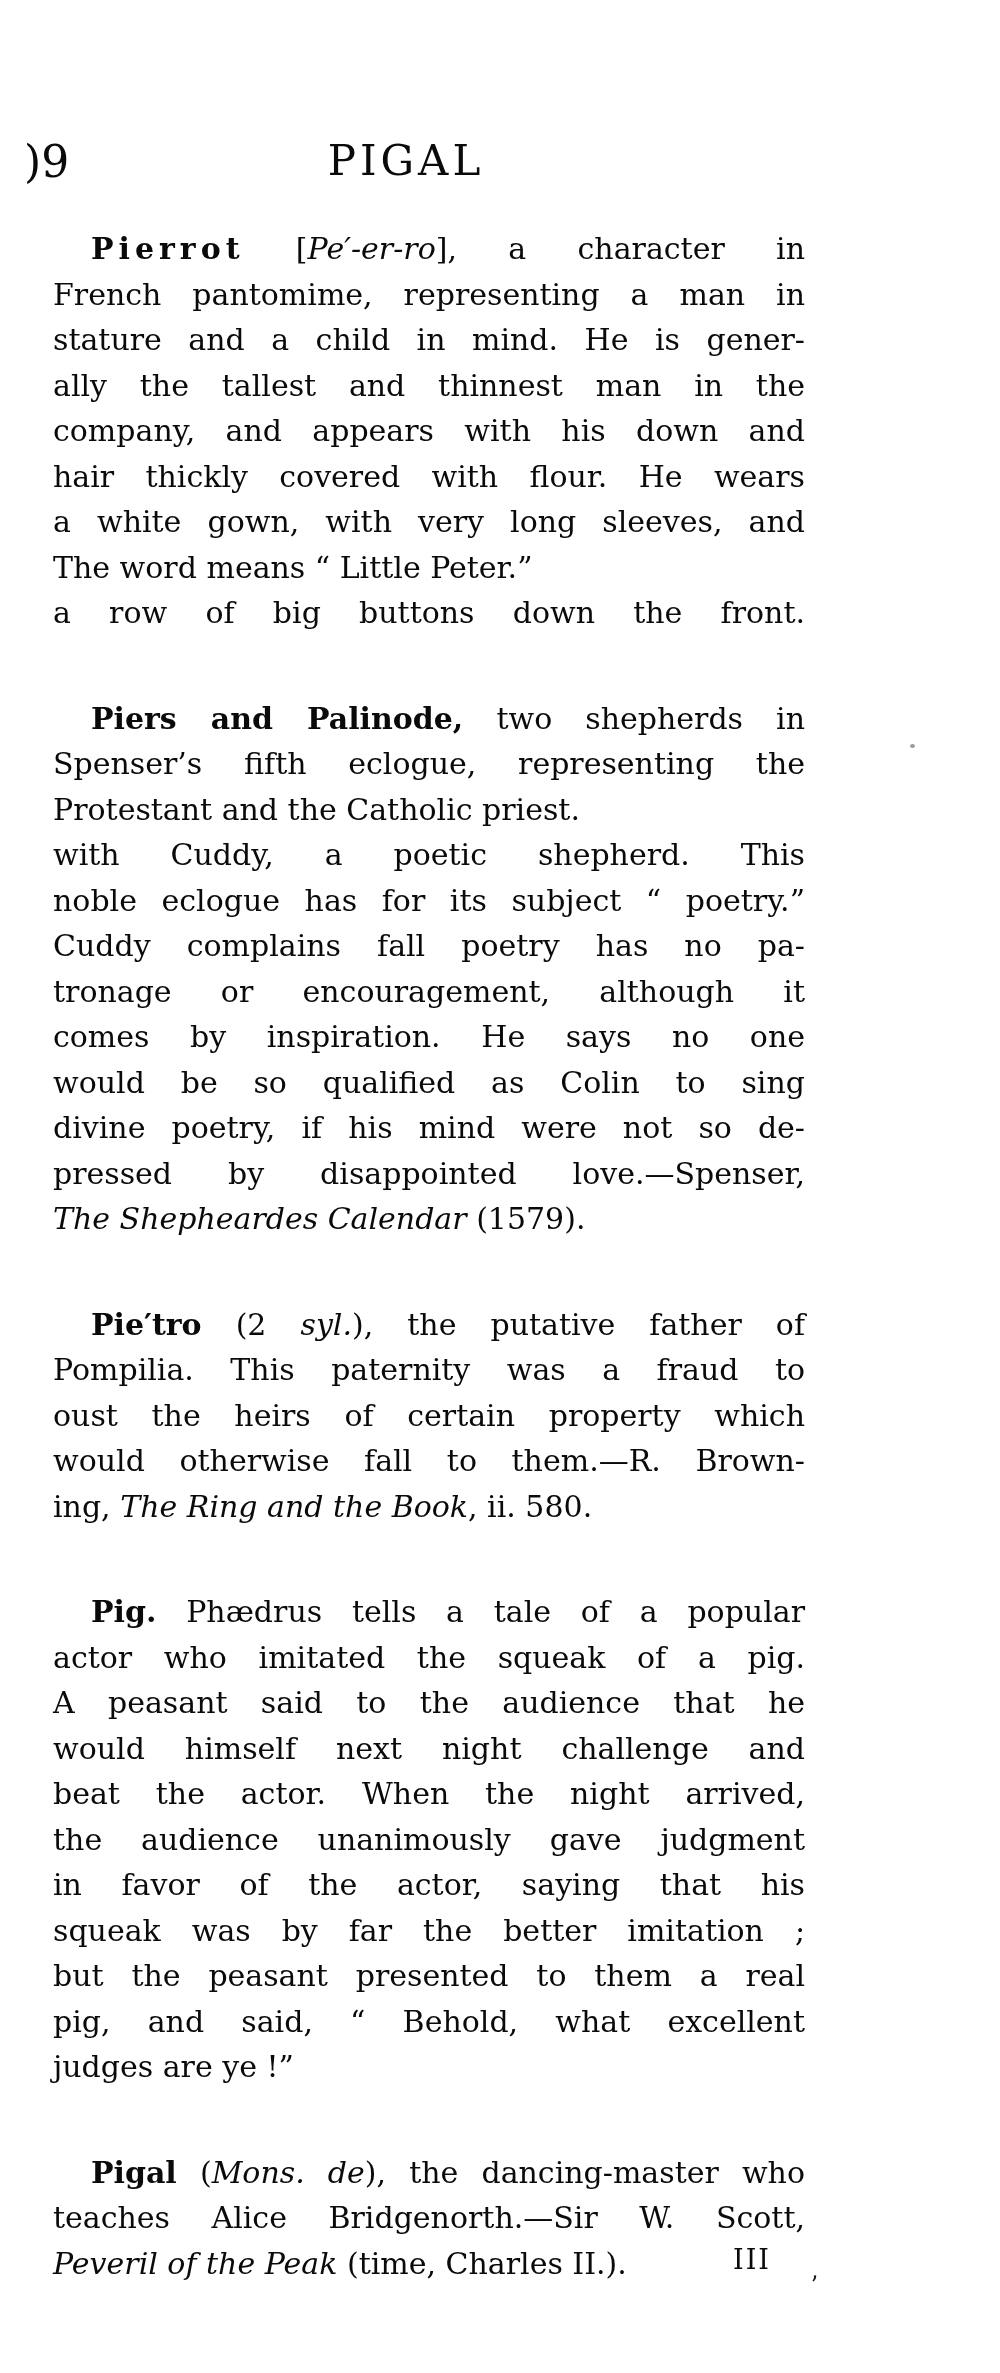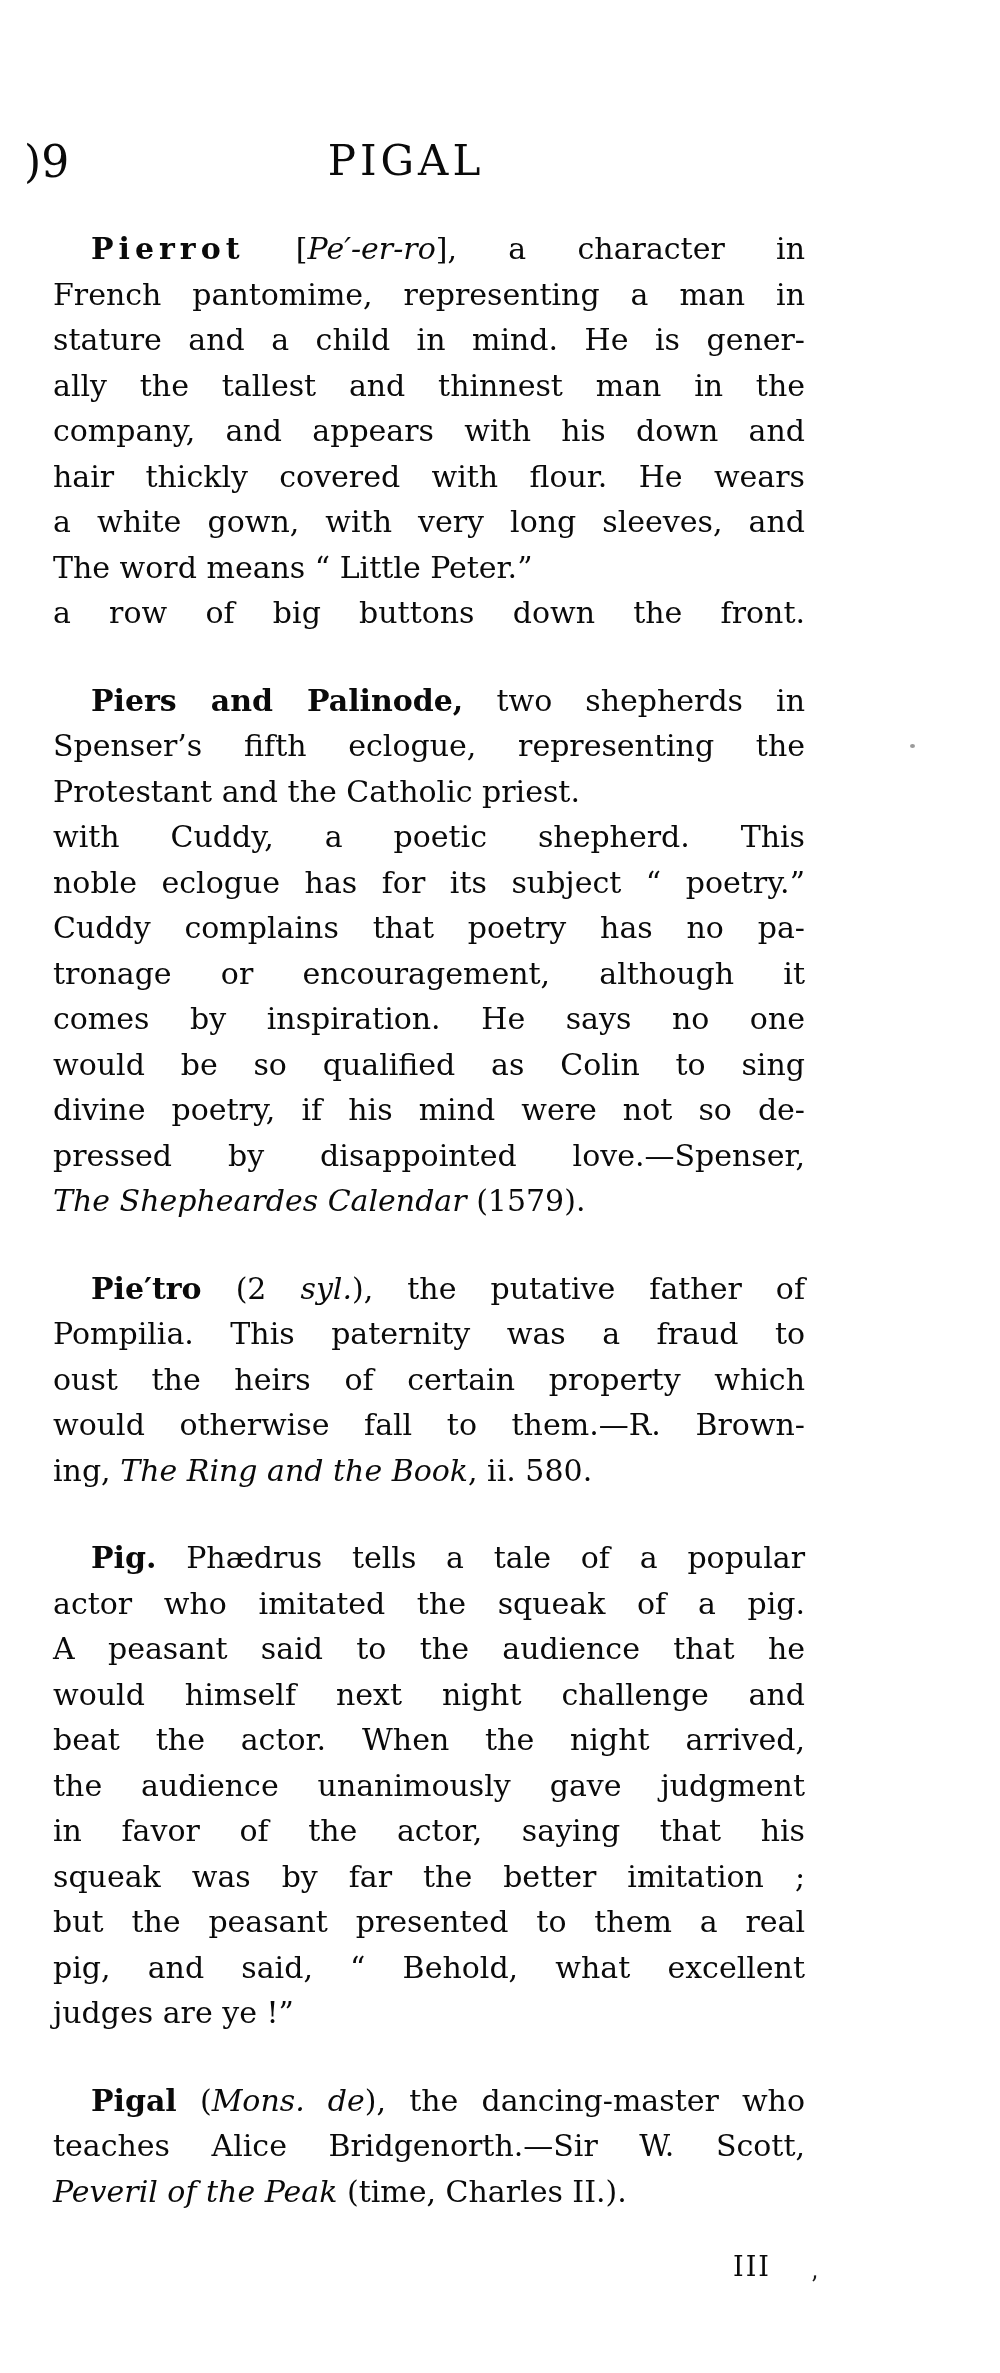--- a/index.html
+++ b/index.html
@@ -13,34 +13,34 @@
     font-size:44px; line-height:1;
   }
   .running-head {
     position:absolute; top:140px; left:0; width:812px;
     text-align:center; font-size:42px; line-height:1; letter-spacing:4px;
   }
   .text-body {
     position:absolute; top:226px; left:53px; width:752px;
     font-size:30px;
   }
-  .entry + .entry { margin-top:42px; }
+  .entry + .entry { margin-top:60px; }
   .line {
     height:45.5px; line-height:45.5px;
     text-align:justify; text-align-last:justify;
     overflow:visible;
   }
   .line.indent { padding-left:38px; }
   .line.last { text-align-last:left; }
   .seg-b  { font-weight:bold; }
   .seg-bs { font-weight:bold; letter-spacing:5px;margin-top:44px; }
   .seg-i  { font-style:italic; }
   .signature-mark {
     position:absolute; top:2246px; left:733px;
-    font-size:27px; letter-spacing:2px; line-height:1;margin-top:7px;
+    font-size:27px; letter-spacing:2px; line-height:1;
   }
   .stray-mark {
     position:absolute; top:2258px; left:810px;
     font-size:24px; line-height:1; color:#1a1a1a; transform:rotate(-8deg);
   }
   .scan-speck {
     position:absolute; top:744px; left:910px;
     width:5px; height:4px; background:#9a9a9a; border-radius:50%;
   }
 </style>
@@ -67,21 +67,21 @@
       </div>
       <div class="entry">
         <div class="para">
           <div class="line indent"><span class="seg-b">Piers and Palinode,</span><span> two shepherds in</span></div>
           <div class="line"><span>Spenser’s fifth eclogue, representing the</span></div>
           <div class="line last"><span>Protestant and the Catholic priest.</span></div>
         </div>
         <div class="para">
           <div class="line"><span>with Cuddy, a poetic shepherd. This</span></div>
           <div class="line"><span>noble eclogue has for its subject “ poetry.”</span></div>
-          <div class="line"><span>Cuddy complains that poetry has no pa-</span></div>
+          <div class="line"><span>Cuddy complains fall poetry has no pa-</span></div>
           <div class="line"><span>tronage or encouragement, although it</span></div>
           <div class="line"><span>comes by inspiration. He says no one</span></div>
           <div class="line"><span>would be so qualified as Colin to sing</span></div>
           <div class="line"><span>divine poetry, if his mind were not so de-</span></div>
           <div class="line"><span>pressed by disappointed love.—Spenser,</span></div>
           <div class="line last"><span class="seg-i">The Shepheardes Calendar</span><span> (1579).</span></div>
         </div>
       </div>
       <div class="entry">
         <div class="para">

